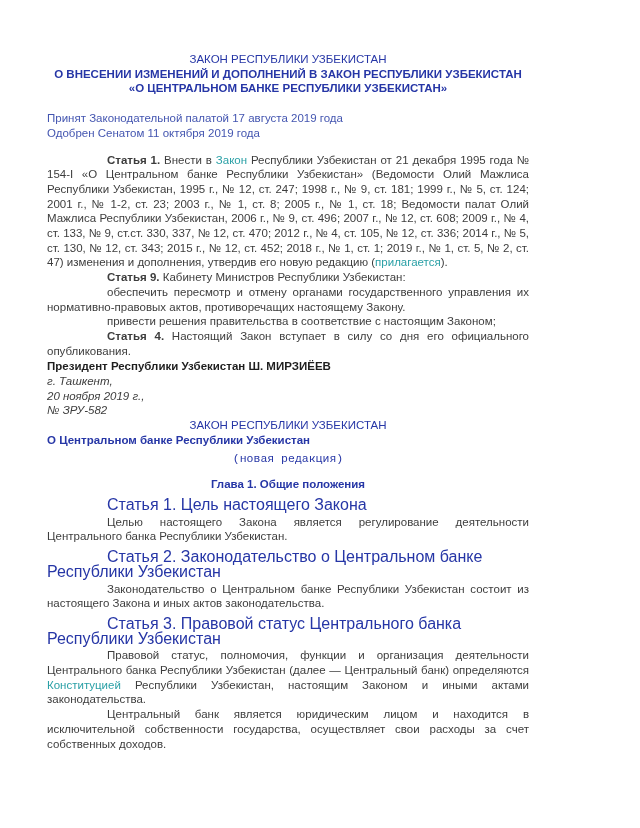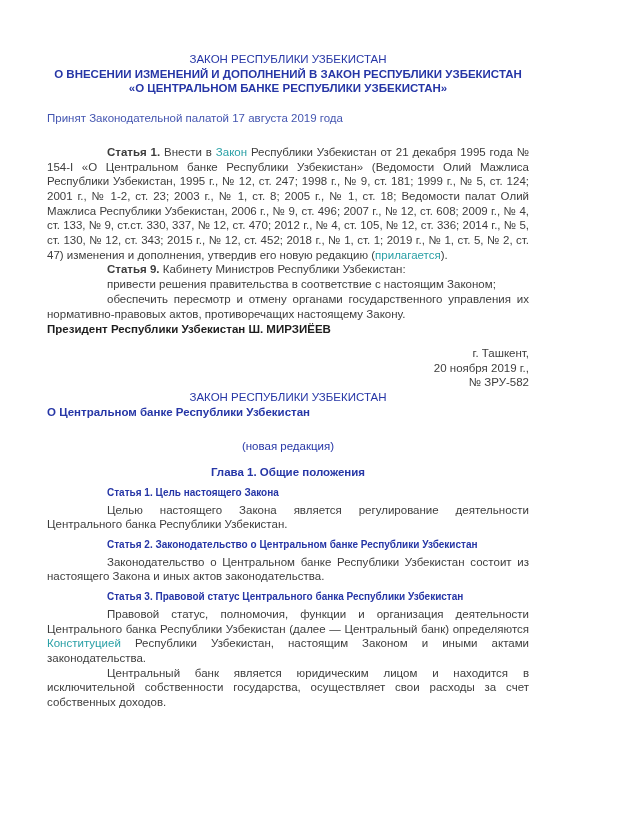--- a/index.html
+++ b/index.html
@@ -19,63 +19,65 @@
   }
   .doc-header { text-align: center; color: var(--heading-blue); }
   .kicker { font-weight: normal; }
   .doc-title { font-weight: bold; }
   .meta { margin-top: 15px; color: var(--meta-blue); }
   .para {
     margin: 0;
     text-align: justify;
     text-indent: 60px;
   }
-  .first-para { margin-top: 19px; }
+  .first-para { margin-top: 12px; }
   .art-label { font-weight: bold; }
   .link { color: var(--link-teal); text-decoration: none; cursor: pointer; }
   .signature {
     margin: 1px 0 0 0;
     font-weight: bold;
     color: var(--signature-black);
   }
-  .requisites { margin-top: 9px; text-align: right; color: var(--body-text); }
+  .requisites { text-align: left; color: var(--body-text); font-style: italic; }
   .new-kicker { text-align: center; color: var(--heading-blue); margin-top: 0; }
   .new-title { color: var(--heading-blue); font-weight: bold; }
-  .edition { text-align: center; color: var(--heading-blue); margin-top: 20px; }
+  .edition { text-align: center; color: var(--heading-blue); margin-top: 4px; font-family: Liberation Mono, monospace; }
   .chapter-title { text-align: center; color: var(--heading-blue); font-weight: bold; margin-top: 11px; }
   .art-heading {
     margin: 6px 0 2px 0;
     color: var(--heading-blue);
-    font-weight: bold;
+    font-weight: normal;
     text-indent: 60px;
-    font-size: 10px;
+    font-size: 16px;
     line-height: 14.7px;
   }
 </style>
 </head>
 <body>
 
 <div class="page">
 
   <div class="doc-header">
     <div class="kicker">ЗАКОН РЕСПУБЛИКИ УЗБЕКИСТАН</div>
     <div class="doc-title">О ВНЕСЕНИИ ИЗМЕНЕНИЙ И ДОПОЛНЕНИЙ В ЗАКОН РЕСПУБЛИКИ УЗБЕКИСТАН «О ЦЕНТРАЛЬНОМ БАНКЕ РЕСПУБЛИКИ УЗБЕКИСТАН»</div>
   </div>
 
   <div class="meta">
     <div>Принят Законодательной палатой 17 августа 2019 года</div>
+    <div>Одобрен Сенатом 11 октября 2019 года</div>
   </div>
 
   <p class="para first-para"><b class="art-label">Статья 1.</b><span> Внести в </span><a class="link">Закон</a><span> Республики Узбекистан от 21 декабря 1995 года № 154-I «О Центральном банке Республики Узбекистан» (Ведомости Олий Мажлиса Республики Узбекистан, 1995 г., № 12, ст. 247; 1998 г., № 9, ст. 181; 1999 г., № 5, ст. 124; 2001 г., № 1-2, ст. 23; 2003 г., № 1, ст. 8; 2005 г., № 1, ст. 18; Ведомости палат Олий Мажлиса Республики Узбекистан, 2006 г., № 9, ст. 496; 2007 г., № 12, ст. 608; 2009 г., № 4, ст. 133, № 9, ст.ст. 330, 337, № 12, ст. 470; 2012 г., № 4, ст. 105, № 12, ст. 336; 2014 г., № 5, ст. 130, № 12, ст. 343; 2015 г., № 12, ст. 452; 2018 г., № 1, ст. 1; 2019 г., № 1, ст. 5, № 2, ст. 47) изменения и дополнения, утвердив его новую редакцию (</span><a class="link">прилагается</a><span>).</span></p>
 
 
   <p class="para"><b class="art-label">Статья 9.</b><span> Кабинету Министров Республики Узбекистан:</span></p>
+  <p class="para">обеспечить пересмотр и отмену органами государственного управления их нормативно-правовых актов, противоречащих настоящему Закону.</p>
   <p class="para">привести решения правительства в соответствие с настоящим Законом;</p>
-  <p class="para">обеспечить пересмотр и отмену органами государственного управления их нормативно-правовых актов, противоречащих настоящему Закону.</p>
 
+  <p class="para"><b class="art-label">Статья 4.</b><span> Настоящий Закон вступает в силу со дня его официального опубликования.</span></p>
 
   <p class="signature">Президент Республики Узбекистан Ш. МИРЗИЁЕВ</p>
 
   <div class="requisites">
     <div>г. Ташкент,</div>
     <div>20 ноября 2019 г.,</div>
     <div>№ ЗРУ-582</div>
   </div>
 
   <div class="new-kicker">ЗАКОН РЕСПУБЛИКИ УЗБЕКИСТАН</div>

